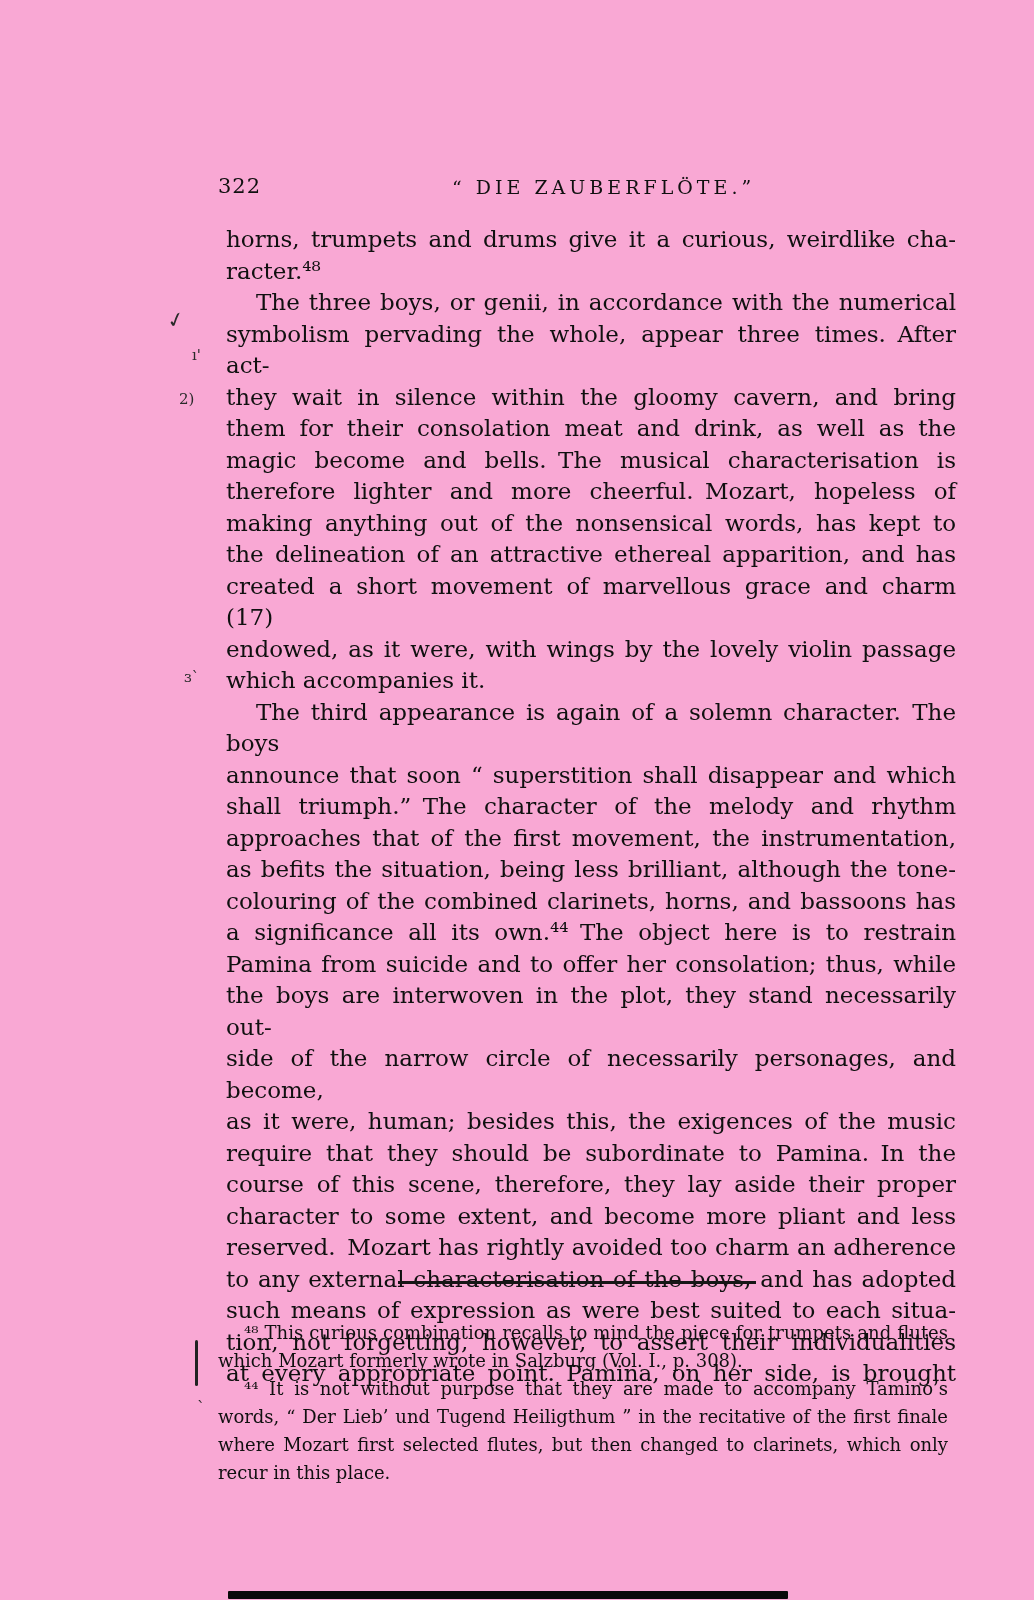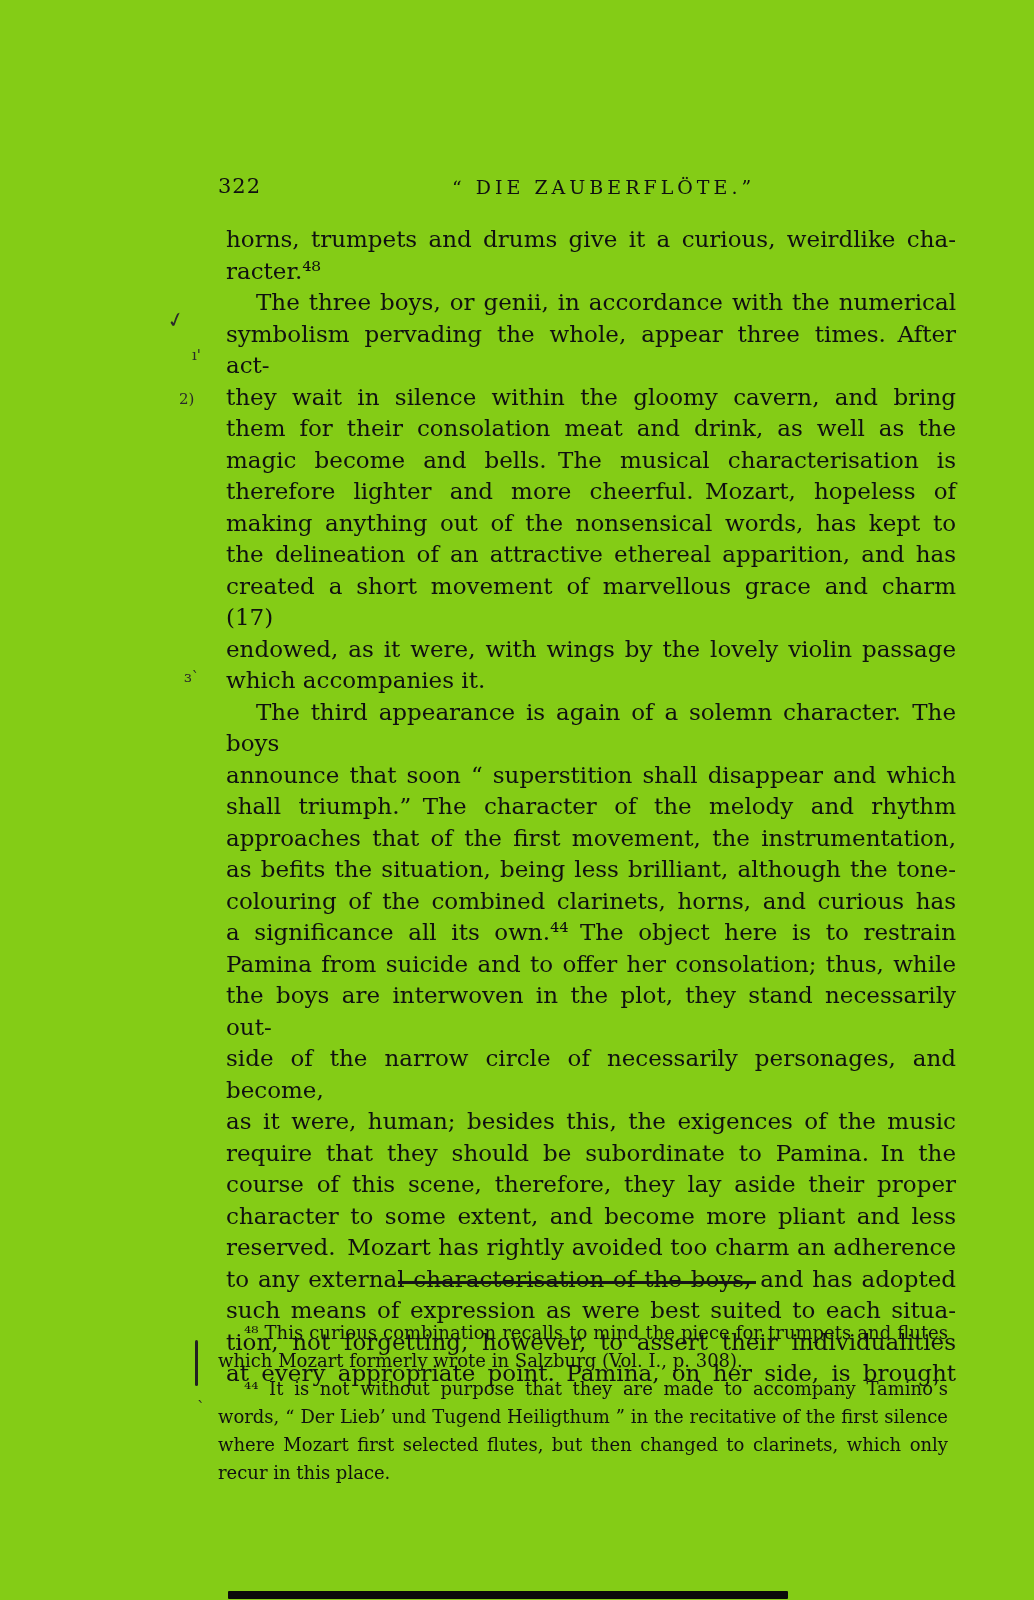--- a/index.html
+++ b/index.html
@@ -4,21 +4,21 @@
 <style>
   html,body{margin:0;padding:0;}
   body{
     width:1034px;height:1600px;
     background:#ffffff;
     position:relative;
     font-family:"DejaVu Serif","Liberation Serif",serif;
     color:#101010;
     overflow:hidden;
   }
-  .page{position:absolute;inset:0;background:#84cc16;}
+  .page{position:absolute;inset:0;background:#f9a8d4;}
 
   
   .pagenum{
     position:absolute;left:218px;top:174px;
     font-size:21px;letter-spacing:1px;
   }
   .running-title{
     position:absolute;left:452px;top:176px;
     font-size:19px;letter-spacing:4px;white-space:nowrap;
   }
@@ -88,21 +88,21 @@
       <div class="line">making anything out of the nonsensical words, has kept to</div>
       <div class="line">the delineation of an attractive ethereal apparition, and has</div>
       <div class="line">created a short movement of marvellous grace and charm (17)</div>
       <div class="line">endowed, as it were, with wings by the lovely violin passage</div>
       <div class="line lastline">which accompanies it.</div>
       <div class="line indent">The third appearance is again of a solemn character. The boys</div>
       <div class="line">announce that soon “ superstition shall disappear and which</div>
       <div class="line">shall triumph.” The character of the melody and rhythm</div>
       <div class="line">approaches that of the first movement, the instrumentation,</div>
       <div class="line">as befits the situation, being less brilliant, although the tone-</div>
-      <div class="line">colouring of the combined clarinets, horns, and curious has</div>
+      <div class="line">colouring of the combined clarinets, horns, and bassoons has</div>
       <div class="line">a significance all its own.⁴⁴ The object here is to restrain</div>
       <div class="line">Pamina from suicide and to offer her consolation; thus, while</div>
       <div class="line">the boys are interwoven in the plot, they stand necessarily out-</div>
       <div class="line">side of the narrow circle of necessarily personages, and become,</div>
       <div class="line">as it were, human; besides this, the exigences of the music</div>
       <div class="line">require that they should be subordinate to Pamina. In the</div>
       <div class="line">course of this scene, therefore, they lay aside their proper</div>
       <div class="line">character to some extent, and become more pliant and less</div>
       <div class="line">reserved. Mozart has rightly avoided too charm an adherence</div>
       <div class="line">to any external characterisation of the boys, and has adopted</div>
@@ -110,21 +110,21 @@
       <div class="line">tion, not forgetting, however, to assert their individualities</div>
       <div class="line">at every appropriate point. Pamina, on her side, is brought</div>
     </div>
 
   <div class="footnote-rule"></div>
 
   <div class="footnotes" id="footnotes">
       <div class="fn-line indent">⁴⁸ This curious combination recalls to mind the piece for trumpets and flutes</div>
       <div class="fn-line lastline">which Mozart formerly wrote in Salzburg (Vol. I., p. 308).</div>
       <div class="fn-line indent">⁴⁴ It is not without purpose that they are made to accompany Tamino’s</div>
-      <div class="fn-line">words, “ Der Lieb’ und Tugend Heiligthum ” in the recitative of the first silence</div>
+      <div class="fn-line">words, “ Der Lieb’ und Tugend Heiligthum ” in the recitative of the first finale</div>
       <div class="fn-line">where Mozart first selected flutes, but then changed to clarinets, which only</div>
       <div class="fn-line lastline">recur in this place.</div>
     </div>
 
   <div id="marginalia">
       <span class="margin-mark" style="left: 167px; top: 308px; font-size: 21px; transform: rotate(-14deg);">✓</span>
       <span class="margin-mark" style="left: 192px; top: 346px; font-size: 15px;">ı'</span>
       <span class="margin-mark" style="left: 179px; top: 390px; font-size: 15px;">2)</span>
       <span class="margin-mark" style="left: 184px; top: 668px; font-size: 15px;">ɜ`</span>
       <div class="margin-vline" style="left: 195px; top: 1340px; height: 46px;"></div>

